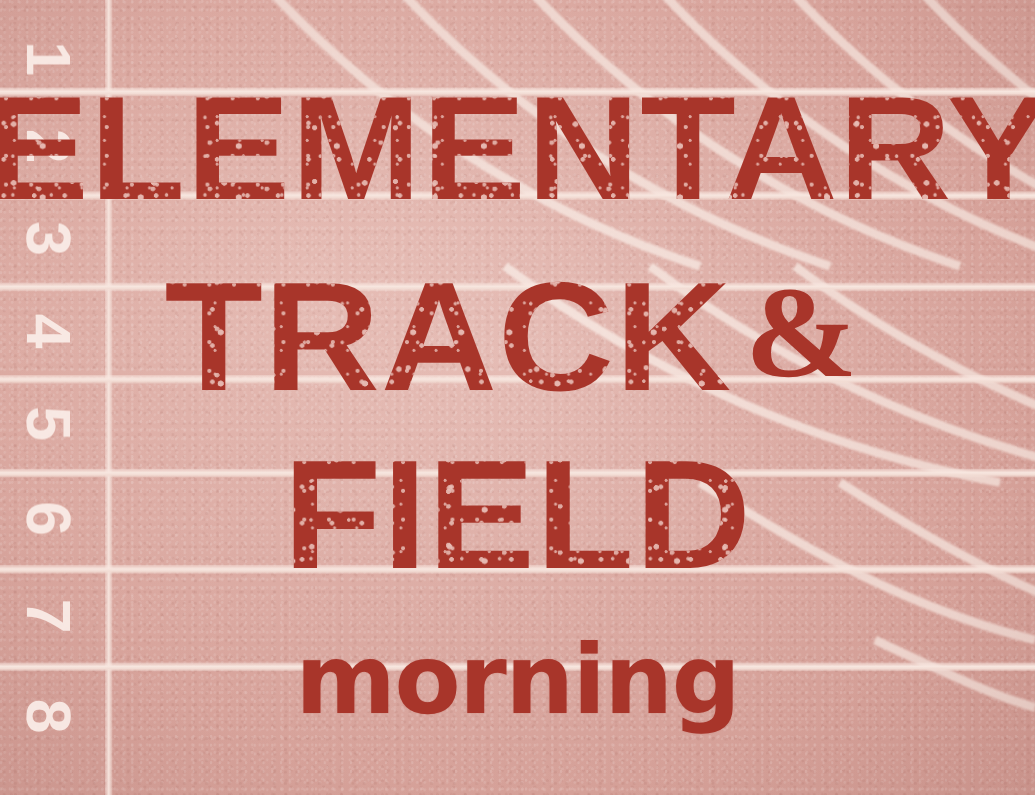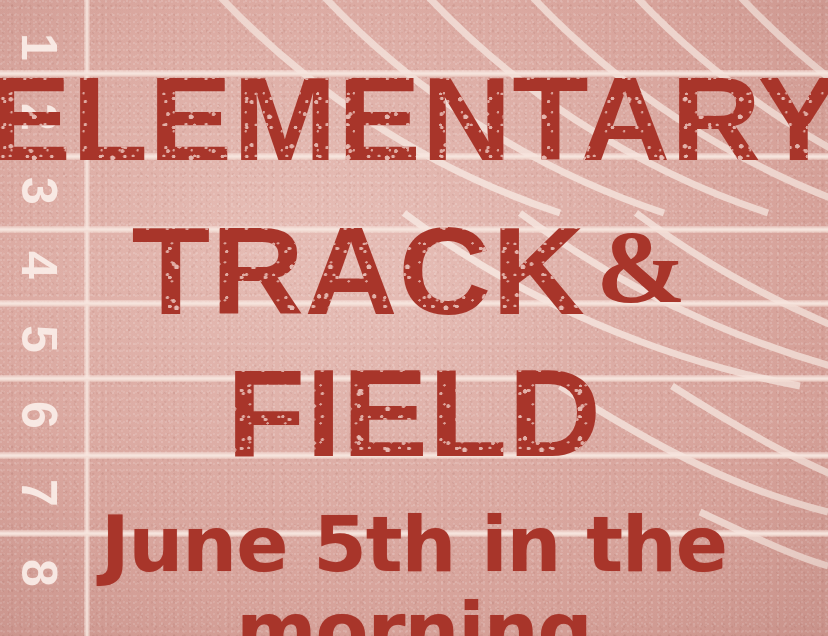--- a/index.html
+++ b/index.html
@@ -195,18 +195,17 @@
 
   <div class="copy">
 
     <div class="grunge line-elementary">ELEMENTARY</div>
 
     <div class="line-track">
       <span class="grunge" style="font-size:124px;display:inline-block;vertical-align:middle;">TRACK</span><span class="amp">&amp;</span><span class="grunge" style="font-size:124px;display:inline-block;vertical-align:middle;">FIELD</span>
     </div>
 
     <div class="sub">
-      <span class="sub-line">June 5th in the</span>
       <span class="sub-line">morning</span>
     </div>
 
   </div>
 </div>
 
 </body></html>

